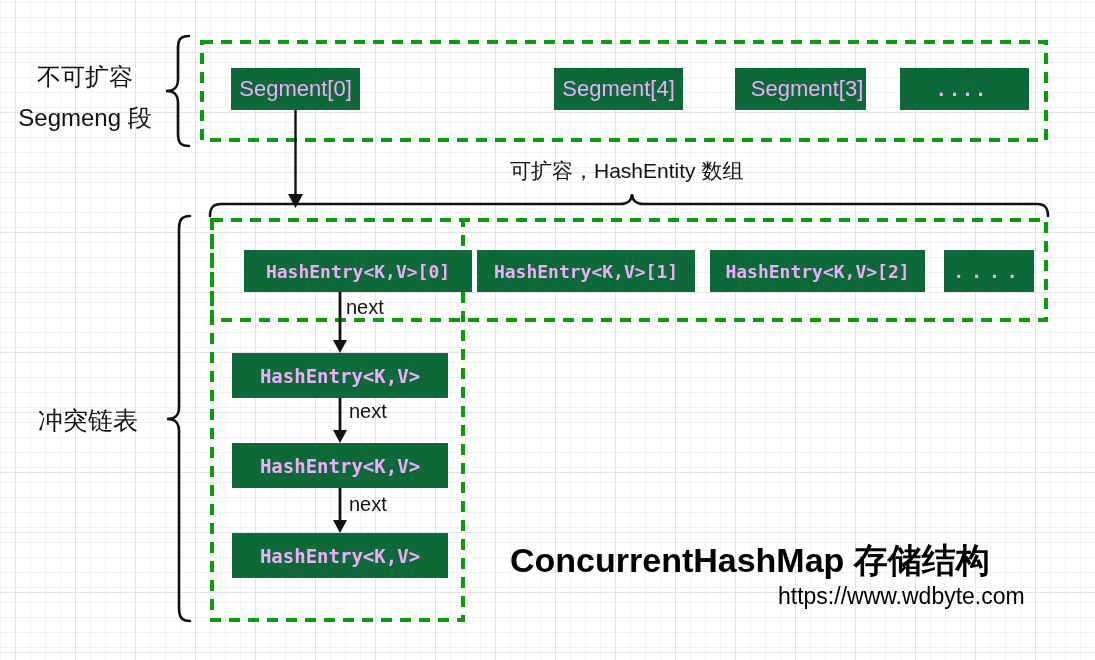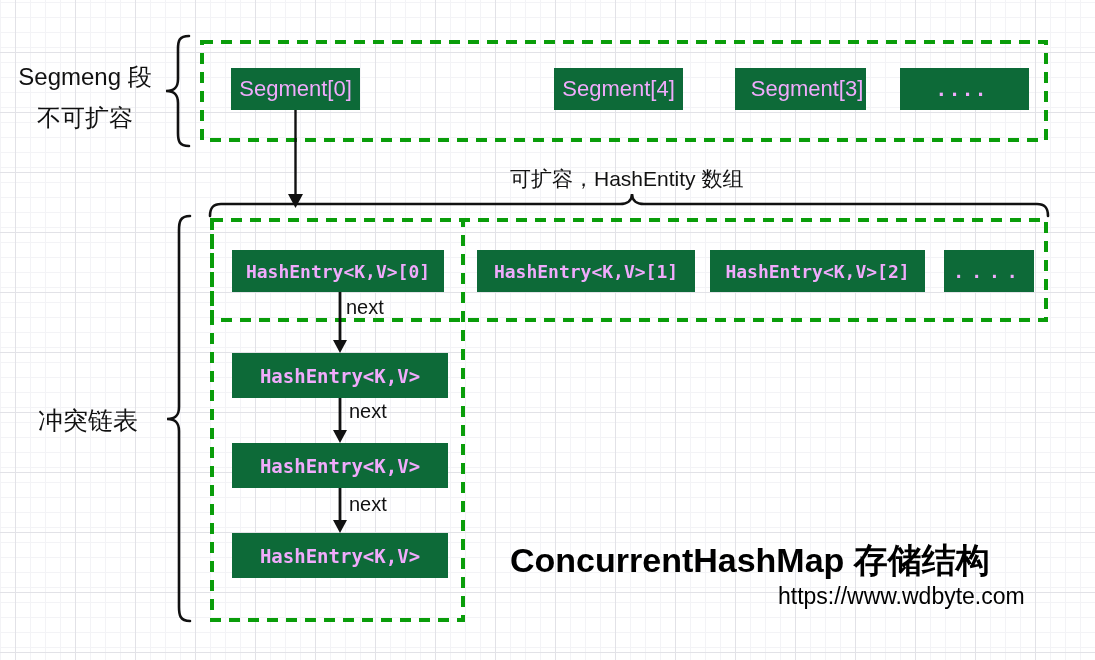--- a/index.html
+++ b/index.html
@@ -34,21 +34,21 @@
   .title{
     position:absolute;left:510px;top:514px;
     font-size:34px;font-weight:bold;color:#000;white-space:nowrap;margin-top:24px;
   }
   .url{position:absolute;left:778px;top:583px;font-size:23px;color:#000;white-space:nowrap;}
   .seg-label{
     position:absolute;left:6px;top:56px;width:158px;
     text-align:center;font-size:24px;line-height:41px;
   }
   .conflict-label{position:absolute;left:38px;top:404px;font-size:25px;}
-  .expand-label{position:absolute;left:510px;top:157px;font-size:21px;margin-top:8px;}
+  .expand-label{position:absolute;left:510px;top:157px;font-size:21px;}
 </style>
 </head>
 <body>
 
 <div id="canvas">
 
   <svg class="layer" width="1095" height="660" viewBox="0 0 1095 660">
 
     <rect x="202" y="42" width="844" height="98" fill="none" stroke="#0a9d0a" stroke-width="4" stroke-dasharray="11 8"></rect>
 
@@ -80,32 +80,32 @@
       <polygon points="333,430 347,430 340,443" fill="#111"></polygon>
     </g>
 
     <g>
       <line x1="340" y1="488" x2="340" y2="521" stroke="#111" stroke-width="2.8"></line>
       <polygon points="333,520 347,520 340,533" fill="#111"></polygon>
     </g>
   </svg>
 
   <div class="seg-label">
+    <div>不可扩容</div>
     <div>Segmeng 段</div>
-    <div>不可扩容</div>
   </div>
 
   <div class="gbox seg" style="left:231px;width:129px;">Segment[0]</div>
   <div class="gbox seg" style="left:554px;width:129px;">Segment[4]</div>
   <div class="gbox seg" style="left:735px;width:118px;padding-left:13px;">Segment[3]</div>
   <div class="gbox seg dots" style="left:900px;width:129px;">....</div>
 
   <div class="expand-label">可扩容，HashEntity 数组</div>
 
-  <div class="gbox entry" style="left:232px;width:212px;">HashEntry&lt;K,V&gt;[0]</div>
+  <div class="gbox entry" style="left:244px;width:228px;">HashEntry&lt;K,V&gt;[0]</div>
   <div class="gbox entry" style="left:477px;width:218px;">HashEntry&lt;K,V&gt;[1]</div>
   <div class="gbox entry" style="left:710px;width:215px;text-align:center;">HashEntry&lt;K,V&gt;[2]</div>
   <div class="gbox entry dots" style="left:944px;width:90px;">....</div>
 
   <div class="conflict-label">冲突链表</div>
 
   <div class="gbox chain" style="top:353px;">HashEntry&lt;K,V&gt;</div>
   <div class="gbox chain" style="top:443px;">HashEntry&lt;K,V&gt;</div>
   <div class="gbox chain" style="top:533px;">HashEntry&lt;K,V&gt;</div>
 

